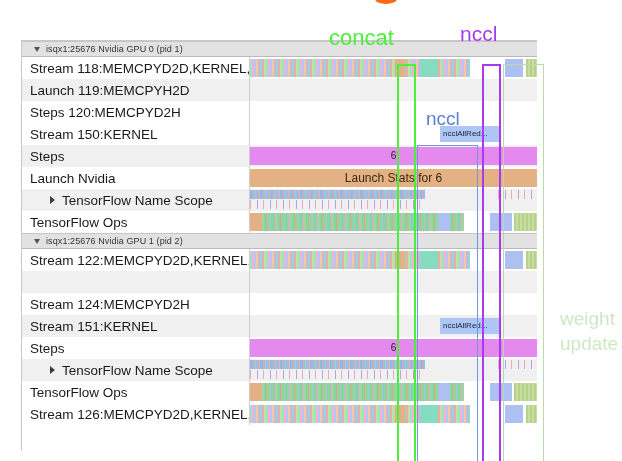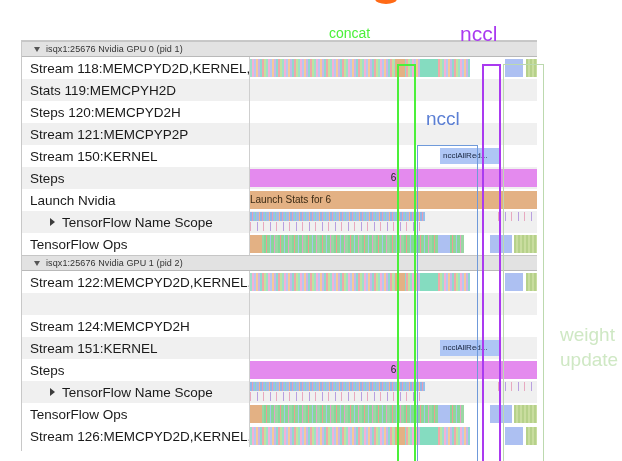--- a/index.html
+++ b/index.html
@@ -54,22 +54,22 @@
   
 
   .bar{position:absolute;top:2px;height:18px;}
   .steps-bar{background:#e48aee;left:0;width:287px;top:2px;height:18px;}
   .steps-label{
     position:absolute;top:4px;left:0;width:287px;text-align:center;
     font-size:10px;color:#222;line-height:14px;
   }
   .launch-bar{background:#e3b184;left:0;width:287px;top:2px;height:18px;}
   .launch-label{
-    position:absolute;top:4px;left:0;width:287px;text-align:left;
-    font-size:10px;color:#3a2a14;line-height:14px;
+    position:absolute;top:4px;left:0;width:287px;text-align:center;
+    font-size:12px;color:#3a2a14;line-height:14px;
   }
   .nccl-bar{
     position:absolute;background:#aec6f5;border:0;font-size:8px;color:#15233d;
     line-height:15px;padding-left:3px;box-sizing:border-box;overflow:hidden;
     white-space:nowrap;
   }
 
   
   .stripes{position:absolute;top:2px;height:18px;}
   .s-pastel{
@@ -97,24 +97,24 @@
       #b6d18a 0 2px,#c9dd9f 2px 4px);
   }
   .s-teal{background:#85dcc0;}
   .s-tan{background:#e3b184;}
   .s-periw{background:#adc0f2;}
 
   
   .ann-box{position:absolute;box-sizing:border-box;pointer-events:none;}
   .ann-label{position:absolute;white-space:nowrap;pointer-events:none;}
 
-  #lbl-concat{left:329px;top:25px;font-size:14px;color:#4bf03a;}
+  #lbl-concat{left:329px;top:25px;font-size:22px;color:#4bf03a;}
   #lbl-split{left:460px;top:22px;font-size:21px;color:#aa3af0;}
   #lbl-nccl{left:426px;top:108px;font-size:19px;color:#5b7fd4;}
-  #lbl-weight{left:560px;top:306px;font-size:19px;color:#cfe8c4;line-height:25px;margin-top:16px;}
+  #lbl-weight{left:560px;top:306px;font-size:19px;color:#cfe8c4;line-height:25px;}
   #orange-blob{
     position:absolute;left:375px;top:-6px;width:22px;height:10px;
     background:#ff6a16;border-radius:50%;
   }
 
   #box-concat{left:397px;top:64px;width:19px;height:397px;border:2.5px solid #4bf03a;border-bottom:none;}
   #box-split{left:482px;top:64px;width:19px;height:397px;border:2.5px solid #aa3af0;border-bottom:none;}
   #box-nccl{left:417px;top:145px;width:61px;height:316px;border:1.5px solid #6f9ada;border-bottom:none;}
   #box-weight{left:503px;top:64px;width:41px;height:397px;border:1.5px solid #bcd9ae;border-bottom:none;}
 </style>
@@ -133,31 +133,26 @@
         <div class="divider"></div>
         <div class="track">
           <div class="stripes s-pastel" style="left: 0px; width: 220px;"></div>
           <div class="stripes s-tan" style="left: 145px; width: 10px;"></div>
           <div class="stripes s-teal" style="left: 170px; width: 18px;"></div>
           <div class="stripes s-periw" style="left: 255px; width: 18px;"></div>
           <div class="stripes s-olive" style="left: 276px; width: 42px;"></div>
         </div>
       </div>
       <div class="row alt">
-        <div class="label">Stats 119:MEMCPYH2D</div>
+        <div class="label">Launch 119:MEMCPYH2D</div>
         <div class="divider"></div>
         <div class="track"></div>
       </div>
       <div class="row">
         <div class="label">Steps 120:MEMCPYD2H</div>
-        <div class="divider"></div>
-        <div class="track"></div>
-      </div>
-      <div class="row alt">
-        <div class="label">Stream 121:MEMCPYP2P</div>
         <div class="divider"></div>
         <div class="track"></div>
       </div>
       <div class="row">
         <div class="label">Stream 150:KERNEL</div>
         <div class="divider"></div>
         <div class="track">
           <div class="nccl-bar" style="left: 190px; top: 3px; width: 60px; height: 16px;">ncclAllRed...</div>
         </div>
       </div>

